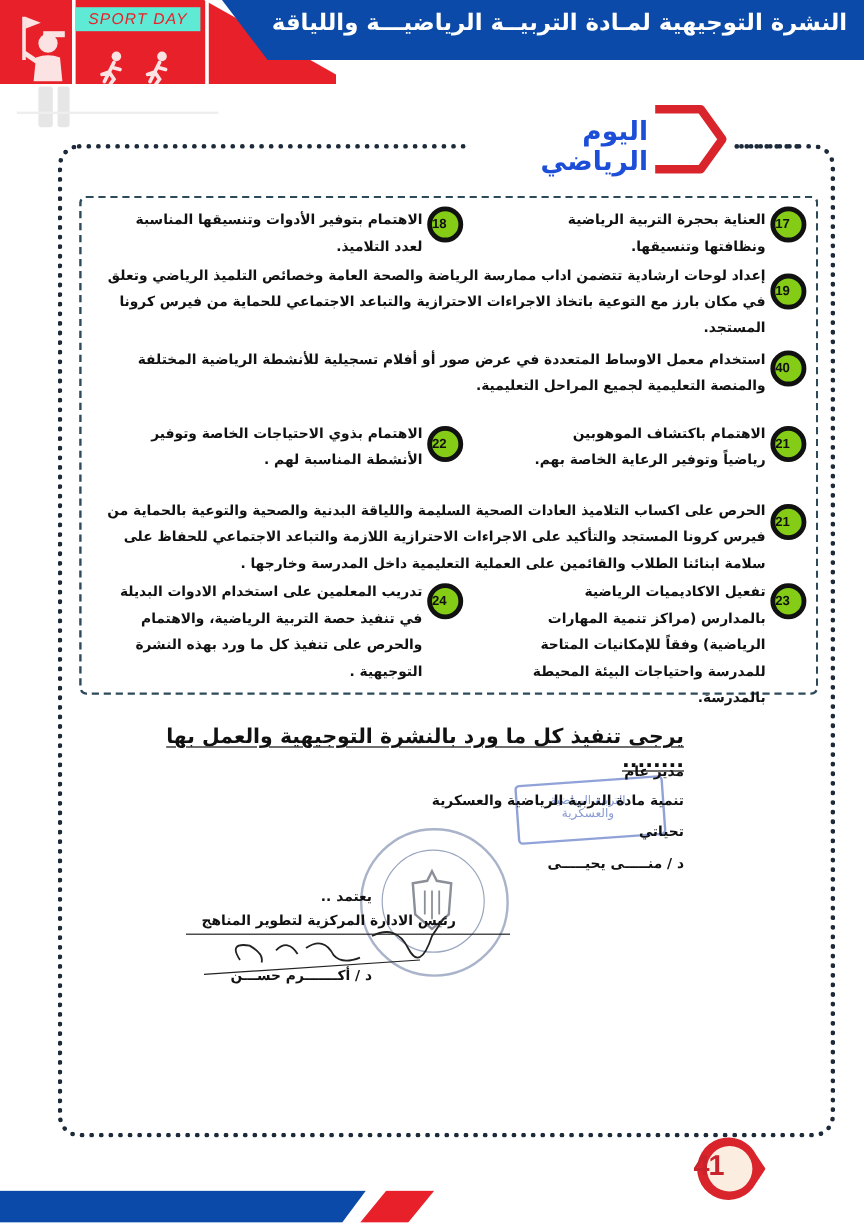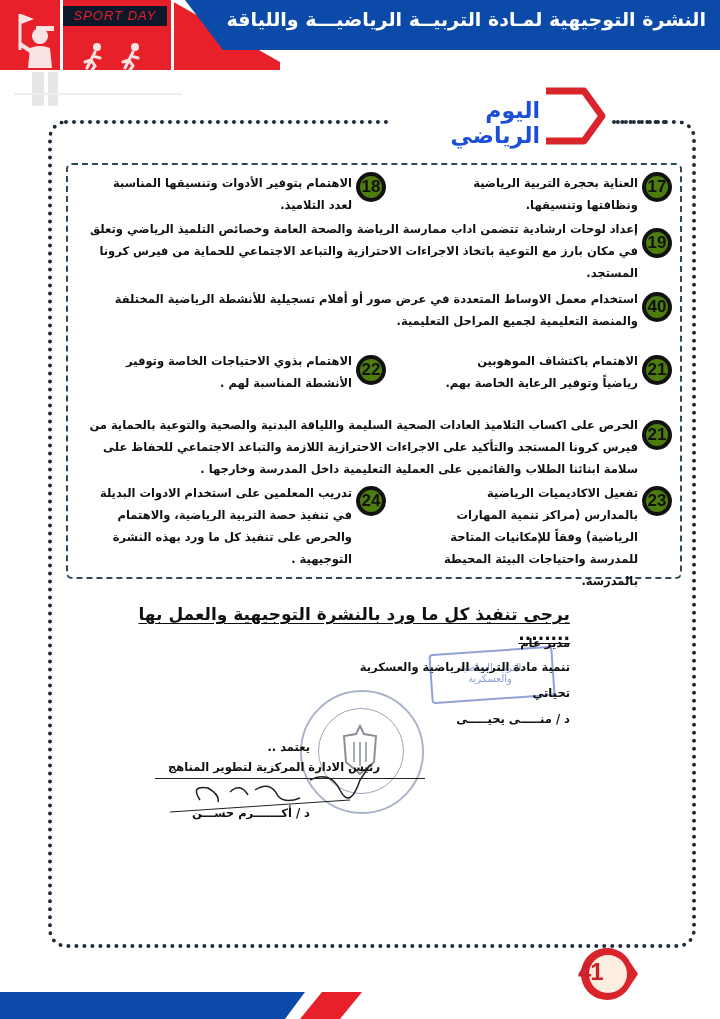--- a/index.html
+++ b/index.html
@@ -3,40 +3,40 @@
 <meta charset="utf-8">
 <style>
   html, body { margin:0; padding:0; background:#ffffff; }
   body { width:720px; height:1019px; position:relative; overflow:hidden; font-family:"DejaVu Sans", sans-serif; color:#111; }
 
   
   .hdr-red { position:absolute; left:0; top:0; width:280px; height:70px; background:#e8202a; clip-path:polygon(0 0, 170px 0, 280px 62px, 280px 70px, 0 70px); }
   .hdr-blue { position:absolute; left:185px; top:0; width:535px; height:50px; background:#0b4aa8; clip-path:polygon(0 0, 100% 0, 100% 100%, 38px 100%); }
   .hdr-title { position:absolute; right:14px; top:8px; color:#fff; font-weight:bold; font-size:19px; direction:rtl; letter-spacing:0px; }
   .sport-box { position:absolute; left:60px; top:0; width:108px; height:70px; border-left:3px solid #fff; border-right:3px solid #fff; }
-  .sport-label { position:absolute; left:63px; top:6px; width:104px; height:20px; background:#0f172a; color:#e8202a; font-style:italic; font-size:13px; text-align:center; line-height:20px; font-family:"Liberation Sans", sans-serif; letter-spacing:1px; }
+  .sport-label { position:absolute; left:63px; top:6px; width:104px; height:20px; background:#5eead4; color:#e8202a; font-style:italic; font-size:13px; text-align:center; line-height:20px; font-family:"Liberation Sans", sans-serif; letter-spacing:1px; }
   .flag-person { position:absolute; left:14px; top:10px; width:44px; height:58px; }
   .runner { position:absolute; top:42px; width:24px; height:28px; }
   .hdr-gray-post { position:absolute; left:32px; top:72px; width:12px; height:34px; background:#e6e6e6; border-radius:2px; }
   .hdr-gray-post2 { position:absolute; left:48px; top:72px; width:10px; height:34px; background:#e6e6e6; border-radius:2px; }
   .hdr-gray-line { position:absolute; left:14px; top:93px; width:168px; height:2px; background:#eee; }
 
   
   .section-title { position:absolute; left:400px; top:98px; width:140px; text-align:right; font-weight:bold; font-size:22px; direction:rtl; color:#1d4ed8; }
   .hex-bracket { position:absolute; left:540px; top:86px; width:70px; height:60px; }
   .dotted-connector { position:absolute; left:612px; top:120px; width:54px; height:0; border-top:4px dotted #1d2a3a; }
 
   
   .outer-frame { position:absolute; left:48px; top:120px; width:640px; height:820px; border:4px dotted #1d2a3a; border-radius:18px; border-right-width:4px; }
   .outer-mask-top { position:absolute; left:390px; top:110px; width:225px; height:16px; background:#fff; }
   .inner-box { position:absolute; left:66px; top:163px; width:612px; height:412px; border:2px dashed #2d4a5a; border-radius:6px; }
 
   
   .item { position:absolute; direction:rtl; text-align:right; font-size:11.5px; line-height:22px; font-weight:bold; color:#111; font-family:"DejaVu Sans", sans-serif; }
-  .badge { position:absolute; width:22px; height:22px; border-radius:50%; background:#4d7c0f; border:4px solid #111; font-size:17px; font-weight:bold; text-align:center; line-height:22px; color:#111; font-family:"Liberation Sans", sans-serif; }
+  .badge { position:absolute; width:22px; height:22px; border-radius:50%; background:#84cc16; border:4px solid #111; font-size:11px; font-weight:bold; text-align:left; line-height:22px; color:#111; font-family:"Liberation Sans", sans-serif; }
   .badge::before { content:""; position:absolute; top:-4px; right:-4px; width:13px; height:13px; background:#111; border-top-right-radius:2px; z-index:-1; }
   .badge-wrap { position:absolute; width:30px; height:30px; }
   .badge-wrap .badge { left:0; top:0; }
 
   
   .instruction { position:absolute; left:130px; top:604px; width:440px; direction:rtl; text-align:right; font-size:17px; font-weight:bold; text-decoration:underline; text-underline-offset:3px; }
   .sig-text { position:absolute; direction:rtl; text-align:right; font-weight:bold; font-size:11.5px; color:#111; }
   .stamp-rect { position:absolute; left:430px; top:650px; width:120px; height:46px; border:2px solid #6b83c9; border-radius:4px; transform:rotate(-4deg); opacity:0.75; }
   .stamp-rect-text { position:absolute; left:440px; top:662px; width:100px; font-size:10px; color:#6b83c9; direction:rtl; text-align:center; opacity:0.8; }
   .stamp-circle { position:absolute; left:300px; top:690px; width:120px; height:120px; border:2px solid #9aa6bf; border-radius:50%; opacity:0.85; }

